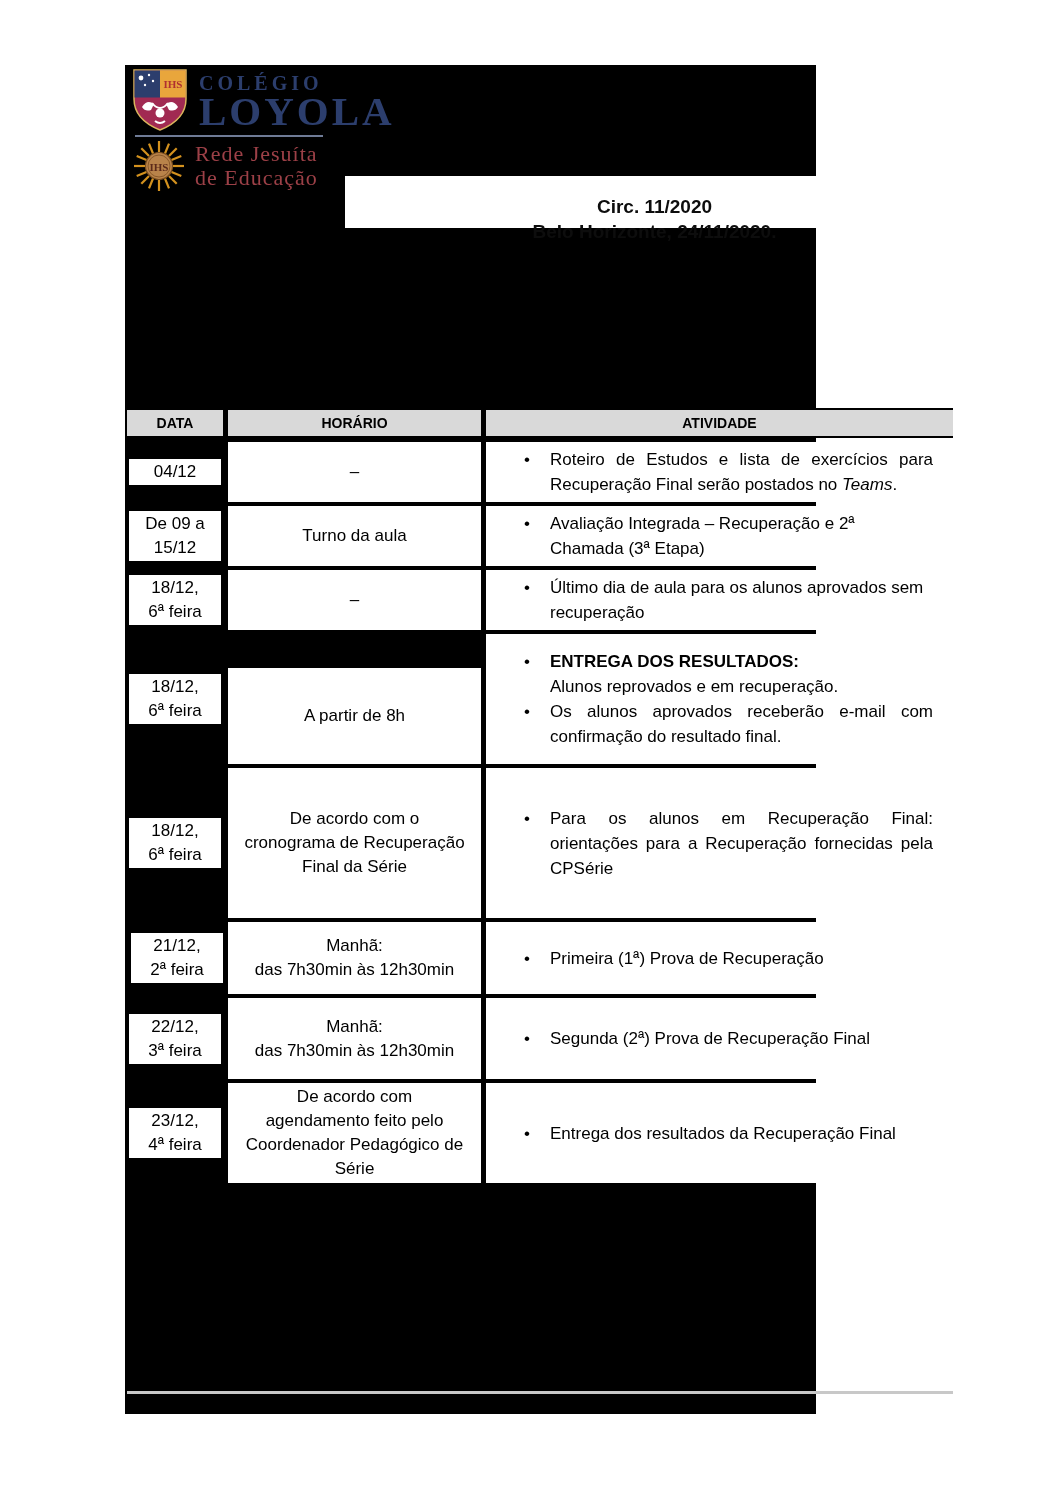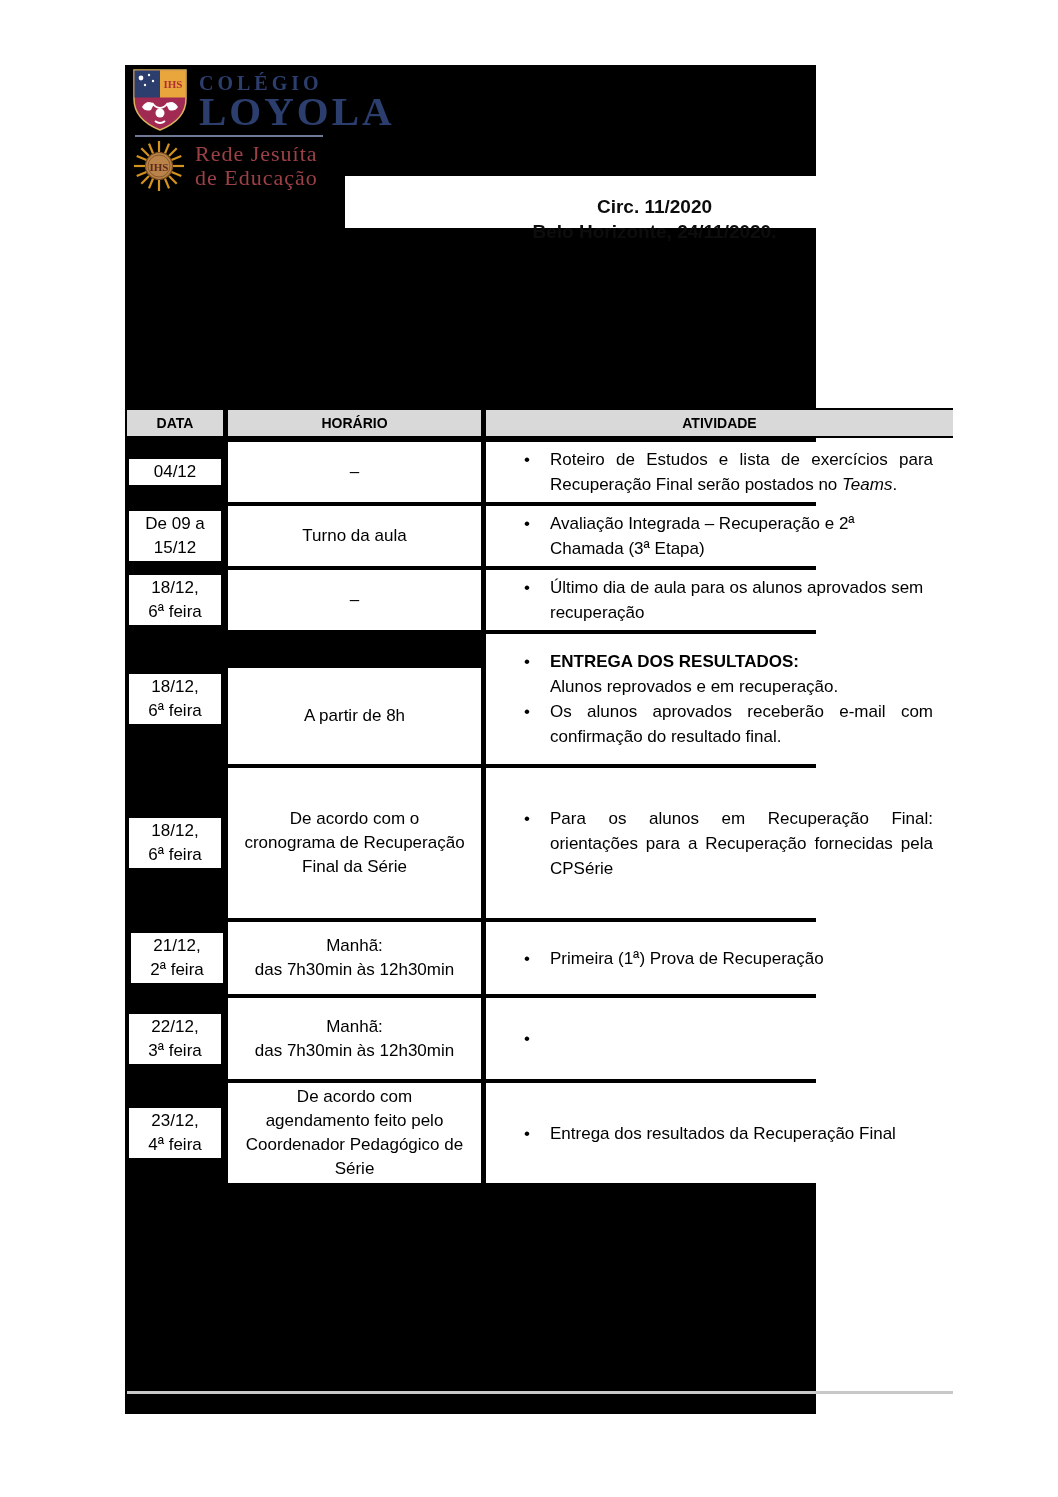--- a/index.html
+++ b/index.html
@@ -232,20 +232,21 @@
           <div>3ª feira</div>
         </div>
       </div>
       <div class="cell time-cell" style="min-height: 81px;">
         <div>Manhã:</div>
         <div>das 7h30min às 12h30min</div>
       </div>
       <div class="cell act-cell" style="min-height: 81px;">
         <div class="act-line">
           <div class="act-bullet">•</div>
+          <div class="act-text"><span>Segunda (2ª) Prova de Recuperação Final</span></div>
         </div>
       </div>
       <div class="cell date-cell" style="min-height: 95px;">
         <div class="date-box">
           <div>23/12,</div>
           <div>4ª feira</div>
         </div>
       </div>
       <div class="cell time-cell" style="min-height: 95px;">
         <div>De acordo com</div>

